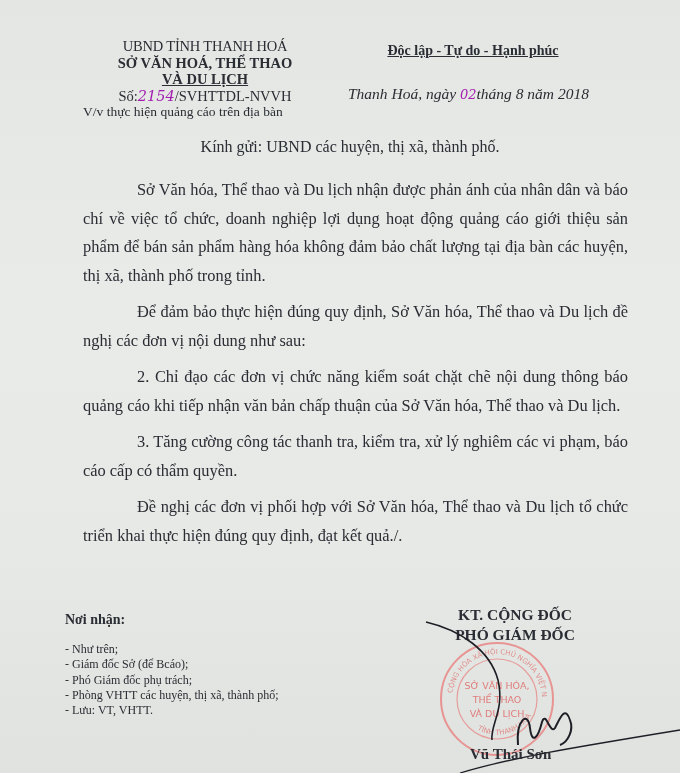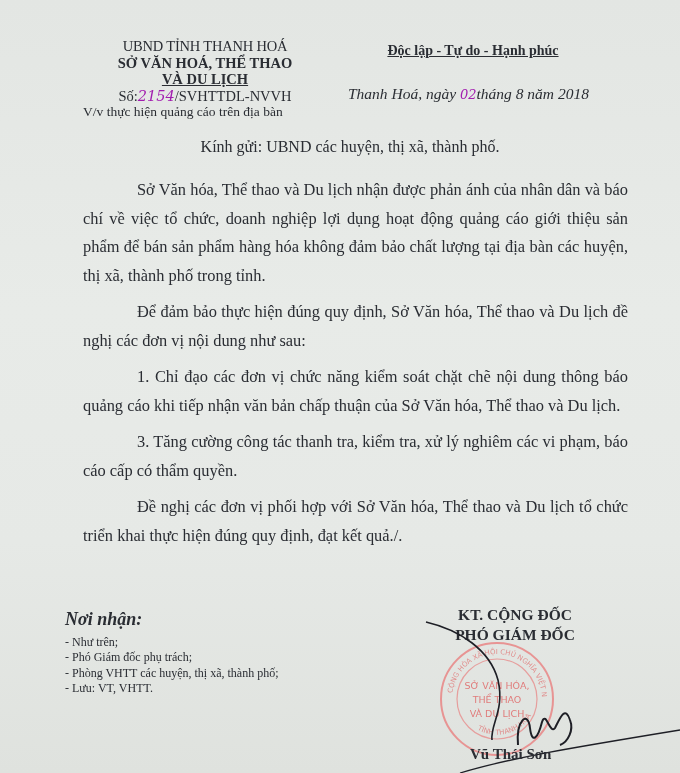--- a/index.html
+++ b/index.html
@@ -19,21 +19,21 @@
   .subject { left:83px; top:104px; font-size:13.5px; }
   .hdr-right { left:318px; top:37px; width:310px; text-align:center; }
   .hdr-right .rep { font-weight:bold; font-size:15.5px; letter-spacing:-0.2px; }
   .hdr-right .motto { font-weight:bold; font-size:14px; text-decoration:underline; margin-top:6px; }
   .date { left:348px; top:85px; font-style:italic; font-size:15.5px; }
   .kinhgui { left:70px; width:560px; top:138px; text-align:center; font-size:16px; }
   .body { left:83px; width:545px; font-size:16.4px; line-height:28.5px; text-align:justify; }
   .p { margin:0; text-indent:54px; }
   .p + .p { margin-top:8px; }
   .recv { left:65px; top:612px; font-size:12px; line-height:15.2px; }
-  .recv .title { font-weight:bold; font-style:italic; font-size:18px; margin-bottom:8px; }
+  .recv .title { font-weight:bold; font-size:14px; margin-bottom:15px; }
   .sign { left:430px; top:605px; width:170px; text-align:center; font-weight:bold; font-size:15.5px; line-height:20px; }
   .stamp { left:438px; top:640px; width:118px; height:118px; }
   .signer { left:470px; top:746px; font-weight:bold; font-size:15px; }
 </style>
 </head>
 <body>
 
 <div class="abs hdr-left">
   <div class="l1">UBND TỈNH THANH HOÁ</div>
   <div class="bold">SỞ VĂN HOÁ, THỂ THAO</div>
@@ -45,28 +45,29 @@
 <div class="abs hdr-right">
   <div class="motto">Độc lập - Tự do - Hạnh phúc</div>
 </div>
 <div class="abs date"><span>Thanh Hoá, ngày </span><span class="handwrite" style="font-size:13px">02</span><span>tháng  8  năm 2018</span></div>
 
 <div class="abs kinhgui">Kính gửi: UBND các huyện, thị xã, thành phố.</div>
 
 <div class="abs body" style="top:176px">
   <p class="p">Sở Văn hóa, Thể thao và Du lịch nhận được phản ánh của nhân dân và báo chí về việc tổ chức, doanh nghiệp lợi dụng hoạt động quảng cáo giới thiệu sản phẩm để bán sản phẩm hàng hóa không đảm bảo chất lượng tại địa bàn các huyện, thị xã, thành phố trong tỉnh.</p>
   <p class="p">Để đảm bảo thực hiện đúng quy định, Sở Văn hóa, Thể thao và Du lịch đề nghị các đơn vị nội dung như sau:</p>
-  <p class="p">1. Chỉ đạo các đơn vị chức năng kiểm soát chặt chẽ nội dung thông báo quảng cáo khi tiếp nhận văn bản chấp thuận của Sở Văn hóa, Thể thao và Du lịch.</p>
+  <p class="p">2. Chỉ đạo các đơn vị chức năng kiểm soát chặt chẽ nội dung thông báo quảng cáo khi tiếp nhận văn bản chấp thuận của Sở Văn hóa, Thể thao và Du lịch.</p>
   <p class="p">3. Tăng cường công tác thanh tra, kiểm tra, xử lý nghiêm các vi phạm, báo cáo cấp có thẩm quyền.</p>
   <p class="p">Đề nghị các đơn vị phối hợp với Sở Văn hóa, Thể thao và Du lịch tổ chức triển khai thực hiện đúng quy định, đạt kết quả./.</p>
 </div>
 
 <div class="abs recv">
   <div class="title">Nơi nhận:</div>
   <div> - Như  trên;</div>
+  <div>- Giám đốc Sở (để Bcáo);</div>
   <div>- Phó Giám đốc phụ trách;</div>
   <div>- Phòng VHTT các huyện, thị xã, thành phố;</div>
   <div>-  Lưu: VT, VHTT.</div>
 </div>
 
 <svg class="abs stamp" viewBox="0 0 118 118">
   <defs>
     <path id="ringTop" d="M 14 59 A 45 45 0 0 1 104 59"></path>
     <path id="ringBot" d="M 22 70 A 40 40 0 0 0 96 70"></path>
   </defs>

